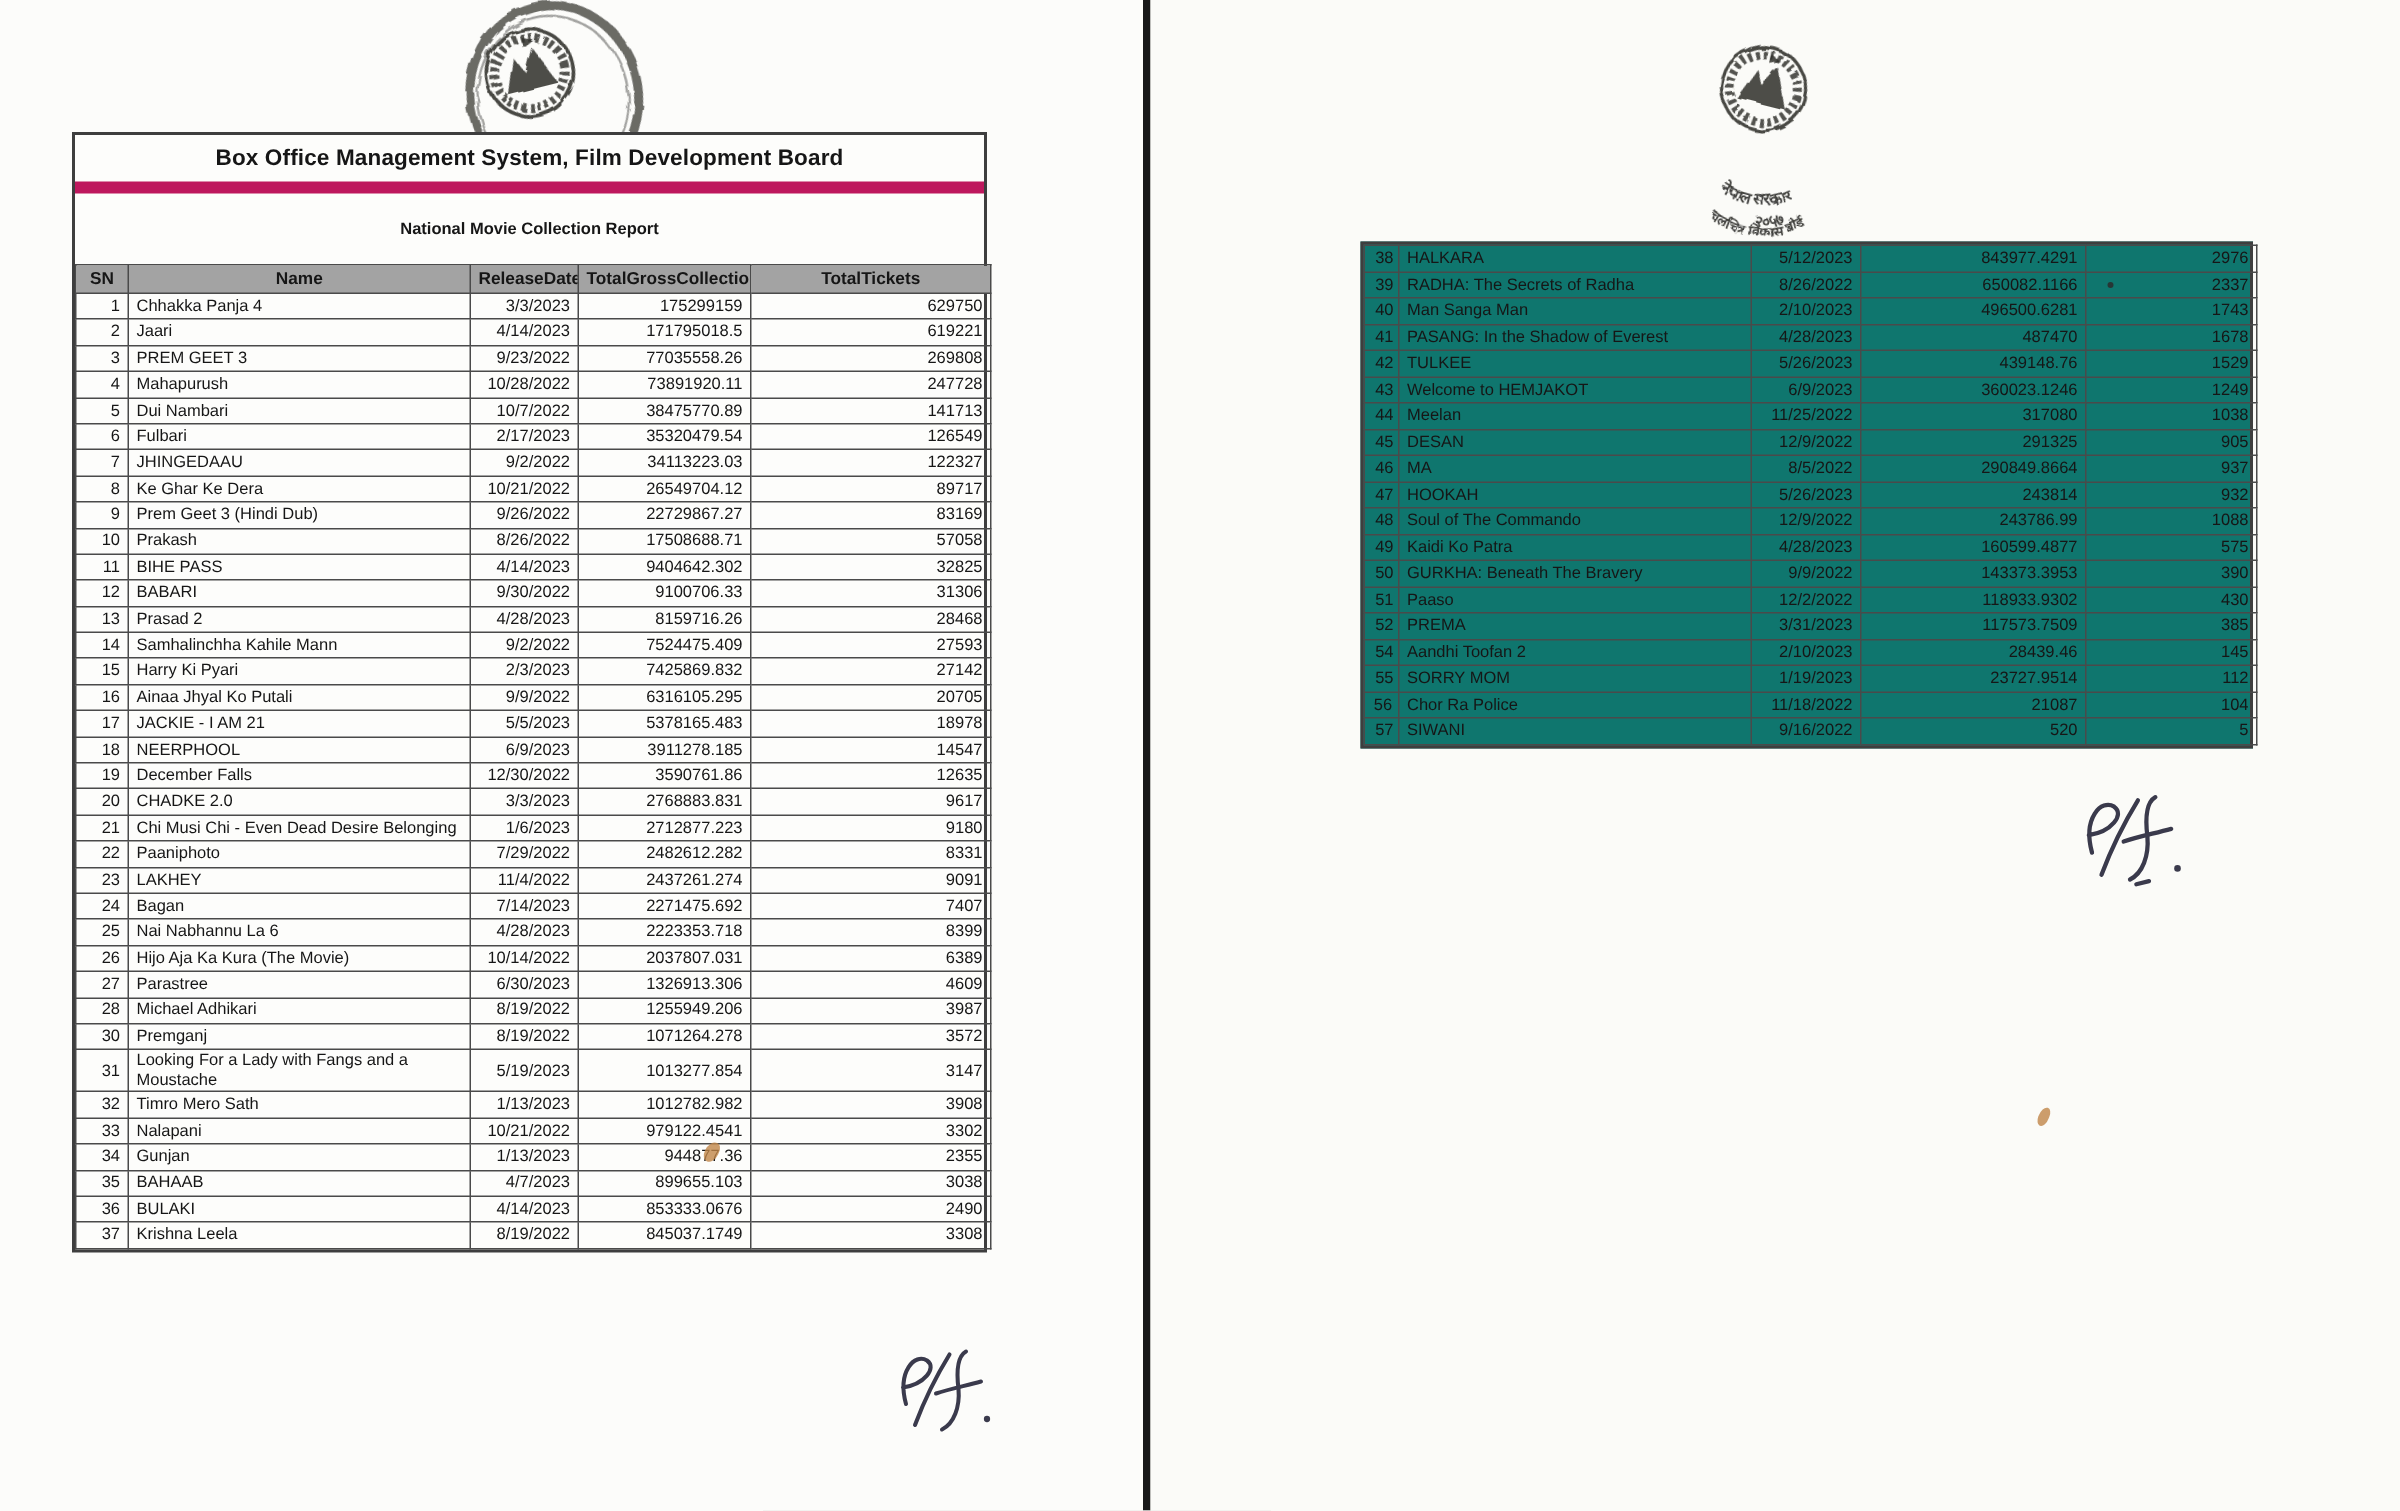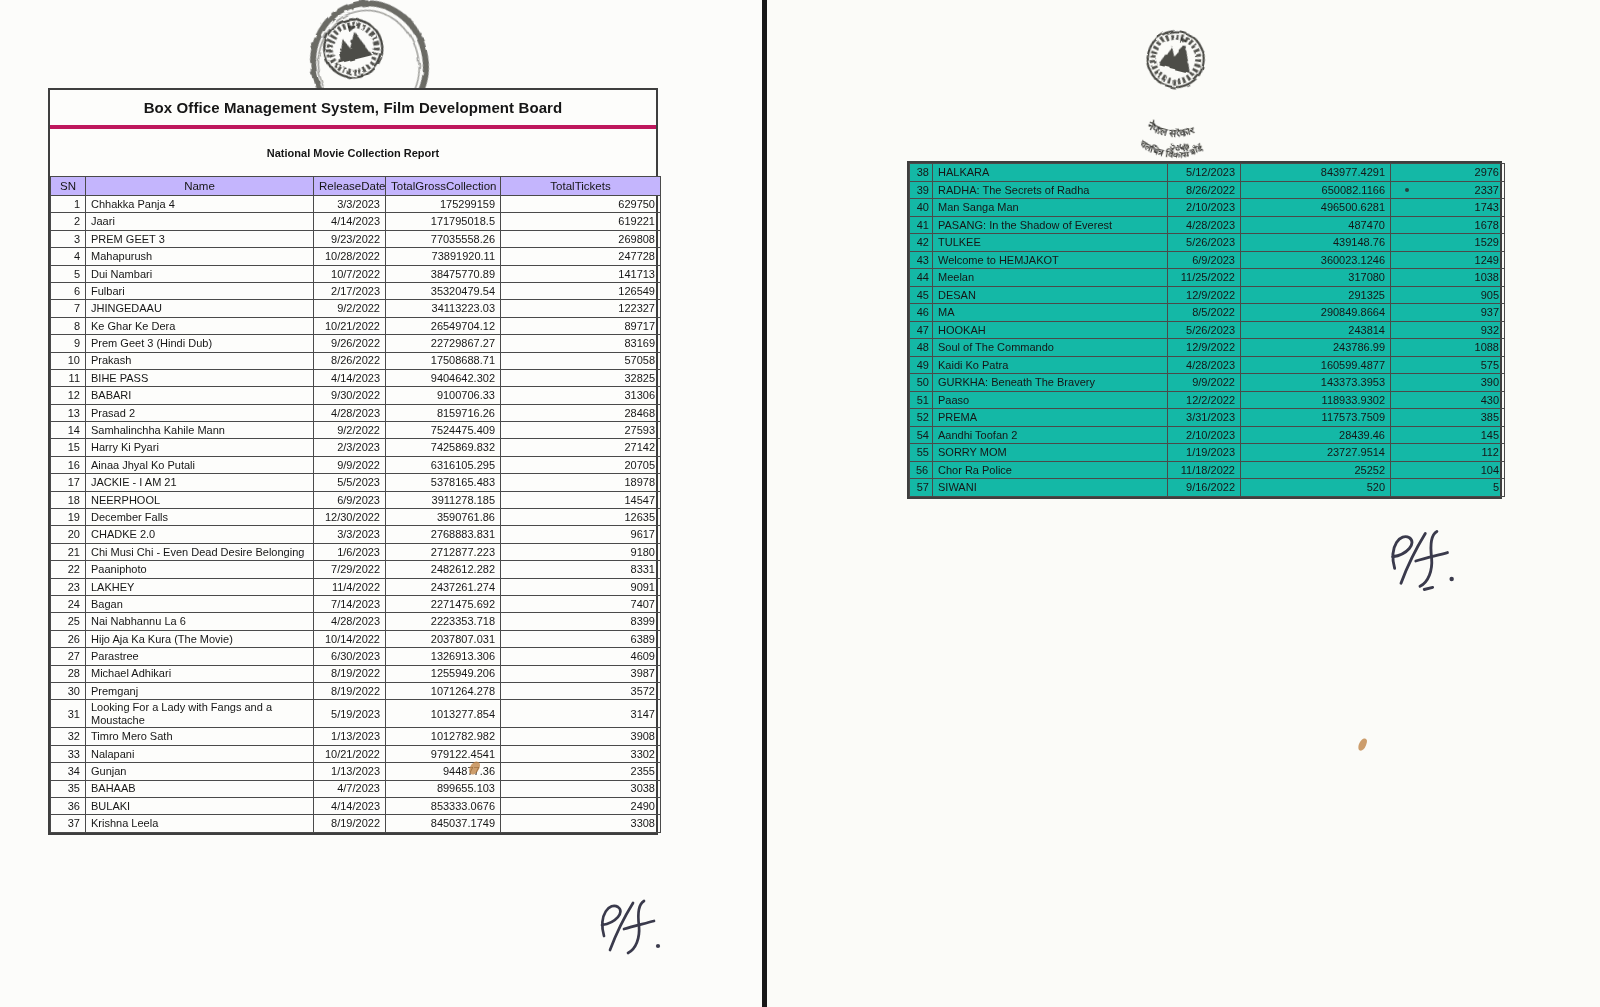--- a/index.html
+++ b/index.html
@@ -6,37 +6,37 @@
   html,body { width:1600px; height:1007px; overflow:hidden; background:#ececea;
               font-family:"Liberation Sans", sans-serif; color:#161616; }
   .canvas { position:relative; width:1600px; height:1007px; }
   .sheet { position:absolute; top:0; height:1007px; background:#fcfcfa; }
   .sheet-left  { left:0;   width:762px; }
   .sheet-right { left:767px; width:833px; background:#fbfbf8; }
   .page-divider { position:absolute; left:762px; top:0; width:5px; height:1007px; background:#181818; }
 
   
   .report1 { position:absolute; left:48px; top:88px; width:610px; border:2px solid #3e3e3e; background:#fdfdfb; }
-  .title-bar { height:39px; border-bottom:4px solid #be185d; display:flex; align-items:center; justify-content:center;
+  .title-bar { height:39px; border-bottom:8px solid #be185d; display:flex; align-items:center; justify-content:center;
                font-weight:bold; font-size:15px; letter-spacing:.1px; }
   .subtitle-bar { height:47px; display:flex; align-items:center; justify-content:center;
                   font-weight:bold; font-size:11px; }
 
   table.tbl { width:100%; border-collapse:collapse; table-layout:fixed; font-size:11px; }
   .tbl th, .tbl td { border:1px solid #4a4a4a; height:17.4px; padding:1px 5px; line-height:12.5px;
                      overflow:hidden; vertical-align:middle; }
-  .tbl thead th { background:#c4b5fd; font-size:11.5px; height:19px; font-weight:normal; }
+  .tbl thead th { background:#a3a3a3; font-size:11.5px; height:19px; font-weight:bold; }
   .c-sn   { text-align:right; padding-right:6px; }
   .c-name { text-align:left; }
   .c-date { text-align:right; padding-right:5px; }
   .c-gross{ text-align:right; padding-right:6px; }
   .c-tix  { text-align:right; padding-right:8px; }
 
   
-  .report2 { position:absolute; left:140px; top:161px; width:595px; border:2px solid #3e3e3e; background:#14b8a6; }
+  .report2 { position:absolute; left:140px; top:161px; width:595px; border:2px solid #3e3e3e; background:#0f766e; }
   .report2 .tbl td { height:17.5px; }
 
   
   .stamp { position:absolute; opacity:.92; }
   .stamp-left  { left:294px; top:0px; }
   .signature { position:absolute; }
   .sig-left  { left:592px; top:898px; }
   .sig-right { left:615px; top:528px; }
   .speck { position:absolute; background:#c08648; border-radius:60% 40% 55% 45%; opacity:.8; }
   .ink-dot { position:absolute; width:4px; height:4px; background:#2c2c2c; border-radius:50%; opacity:.85; }
@@ -573,21 +573,21 @@
               <td class="c-name">SORRY MOM</td>
               <td class="c-date">1/19/2023</td>
               <td class="c-gross">23727.9514</td>
               <td class="c-tix">112</td>
             </tr>
 
             <tr>
               <td class="c-sn" style="padding-right:3px;text-align:center;">56</td>
               <td class="c-name">Chor Ra Police</td>
               <td class="c-date">11/18/2022</td>
-              <td class="c-gross">25252</td>
+              <td class="c-gross">21087</td>
               <td class="c-tix">104</td>
             </tr>
 
             <tr>
               <td class="c-sn" style="padding-right:3px;">57</td>
               <td class="c-name">SIWANI</td>
               <td class="c-date">9/16/2022</td>
               <td class="c-gross">520</td>
               <td class="c-tix">5</td>
             </tr>

